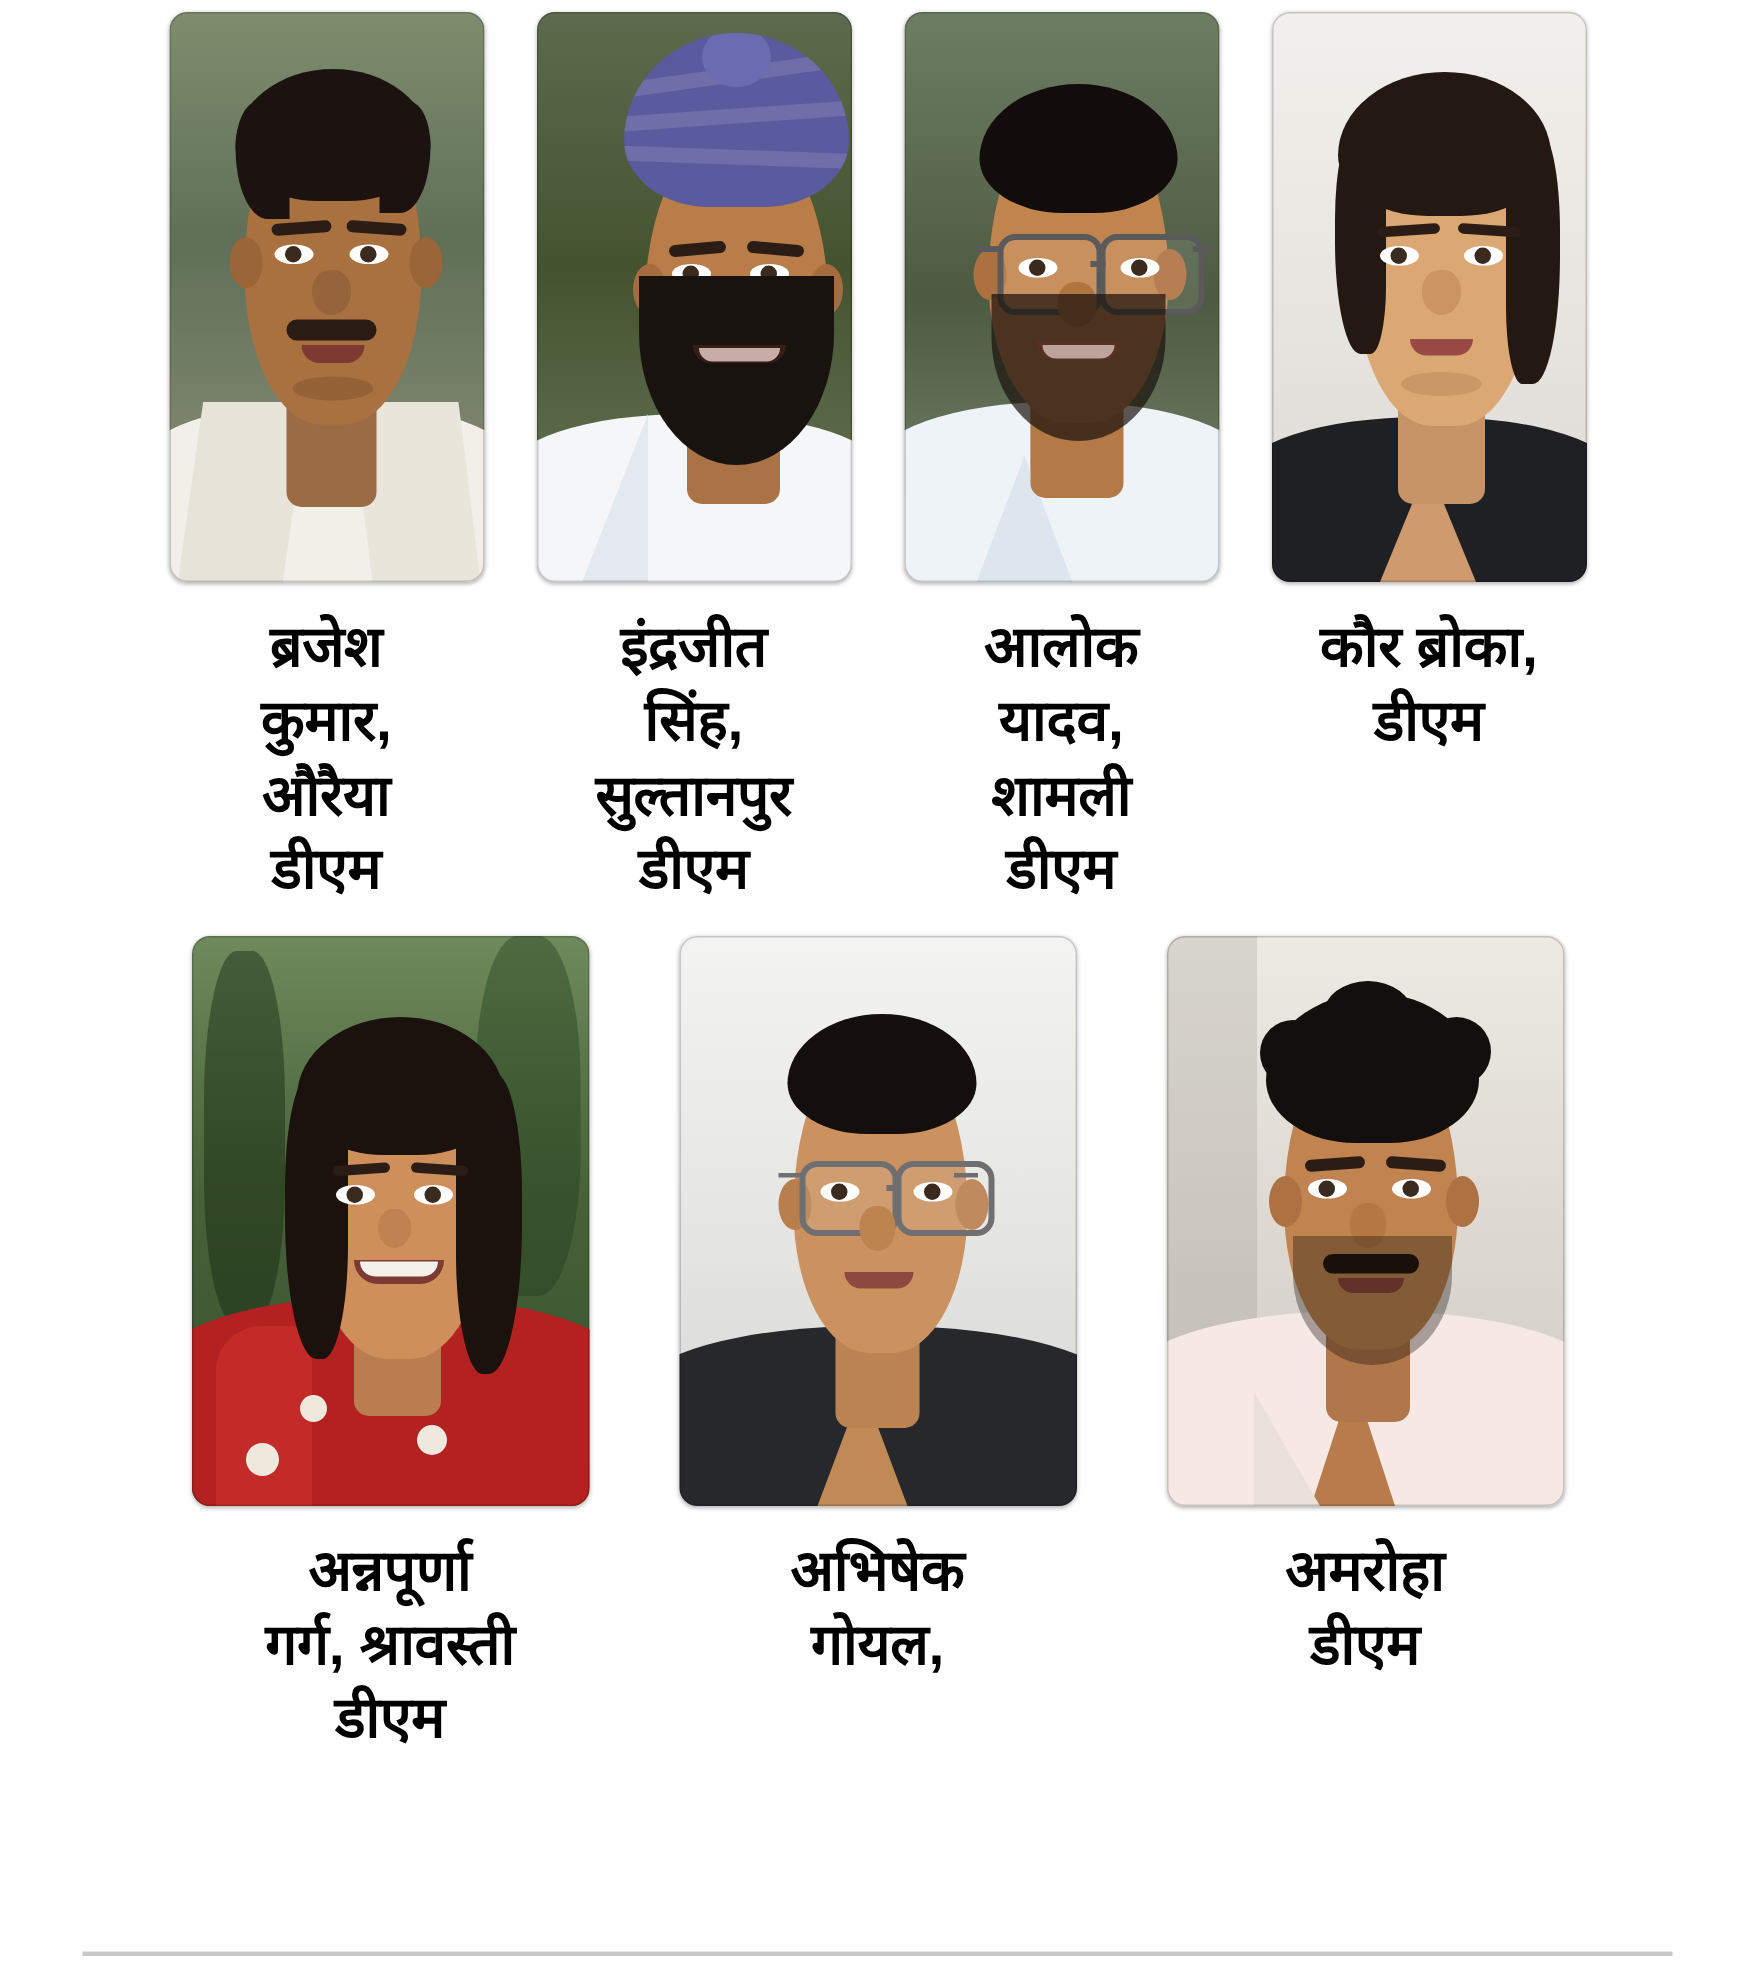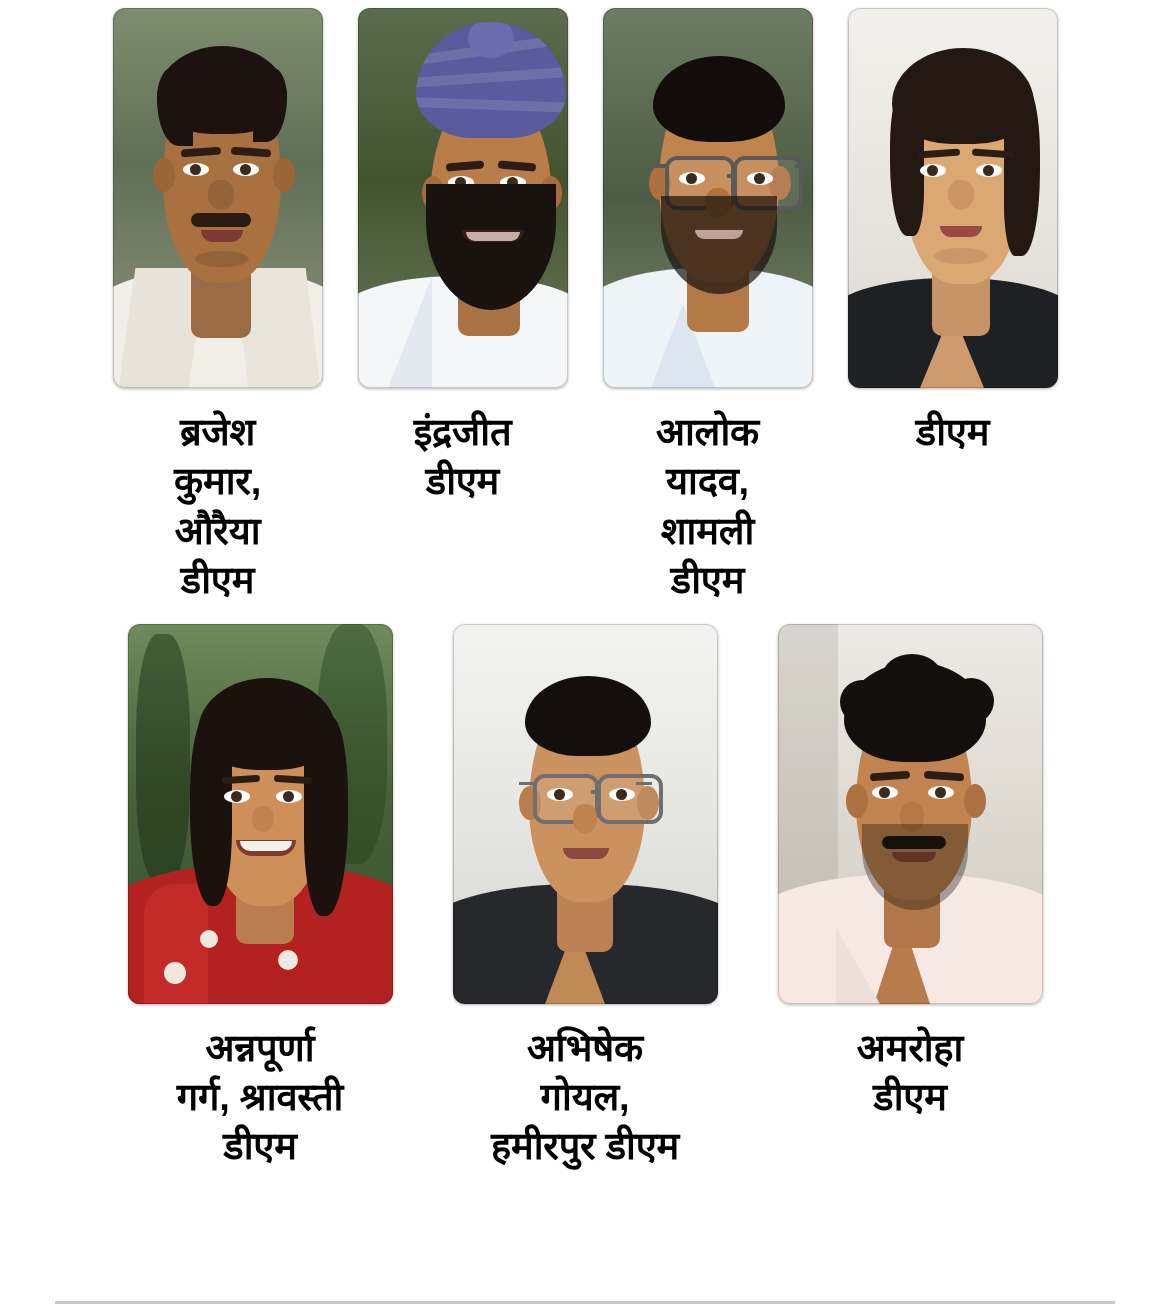--- a/index.html
+++ b/index.html
@@ -274,20 +274,22 @@
           <div class="beard" style="left:68px;top:176px;width:130px;height:126px;background:#191310;"></div>
           <div style="position:absolute;left:88px;top:206px;width:92px;height:22px;background:#191310;border-radius:10px;"></div>
 
           <div class="smile-teeth" style="left:108px;top:224px;width:54px;"></div>
           <div class="mouth" style="left:104px;top:222px;width:62px;background:#6f3027;opacity:0.35;"></div>
         </div>
         <div class="frame-border"></div>
       </div>
       <div class="caption">
         <div>इंद्रजीत</div>
+        <div>सिंह,</div>
+        <div>सुल्तानपुर</div>
         <div>डीएम</div>
       </div>
     </div>
 
     <div class="person">
       <div class="photo">
         <div class="bg" style="background:linear-gradient(180deg,#6d7d63 0%,#4c5b42 50%,#7e8a74 100%);"></div>
         <div class="face-wrap">
 
           <div class="body-shirt" style="height:120px;background:#eef3f7;"></div>
@@ -353,20 +355,21 @@
 
           <div class="nose" style="left:100px;top:172px;background:#cb9563;"></div>
 
           <div class="mouth" style="left:92px;top:218px;width:42px;height:11px;background:#9a4a46;"></div>
 
           <div style="position:absolute;left:86px;top:240px;width:54px;height:16px;background:rgba(150,100,60,0.25);border-radius:50%;"></div>
         </div>
         <div class="frame-border"></div>
       </div>
       <div class="caption">
+        <div>कौर ब्रोका,</div>
         <div>डीएम</div>
       </div>
     </div>
 
   </div>
 
   <div class="row row-2">
 
     <div class="person">
       <div class="photo">
@@ -437,21 +440,20 @@
 
           <div class="nose" style="left:120px;top:180px;width:24px;height:30px;background:#be8450;"></div>
 
           <div class="mouth" style="left:110px;top:224px;width:46px;height:11px;background:#8d4840;"></div>
         </div>
         <div class="frame-border"></div>
       </div>
       <div class="caption">
         <div>अभिषेक</div>
         <div>गोयल,</div>
-        <div>हमीरपुर डीएम</div>
       </div>
     </div>
 
     <div class="person">
       <div class="photo">
         <div class="bg" style="background:linear-gradient(180deg,#edeae4 0%,#dcd8d0 55%,#cfcac1 100%);"></div>
         <div style="position:absolute;left:0;top:0;width:60px;height:380px;background:rgba(120,115,105,0.18);"></div>
         <div class="face-wrap">
 
           <div class="body-shirt" style="height:130px;background:#f6e9e4;"></div>

